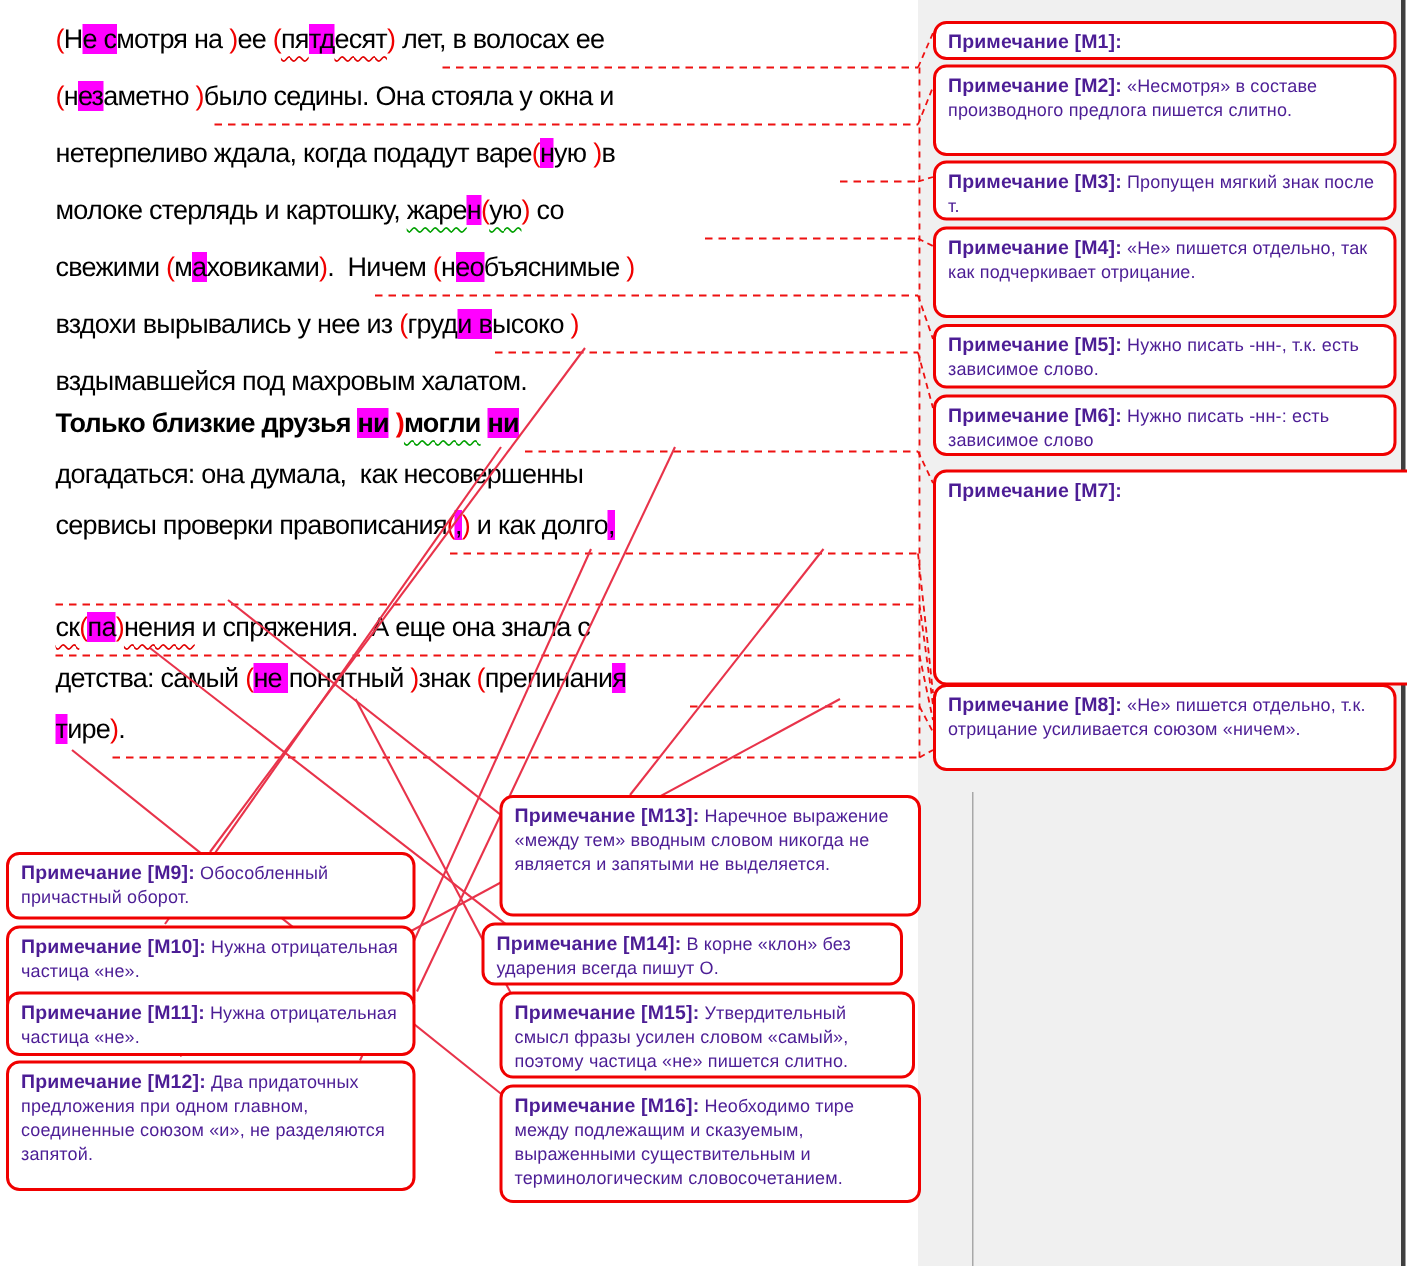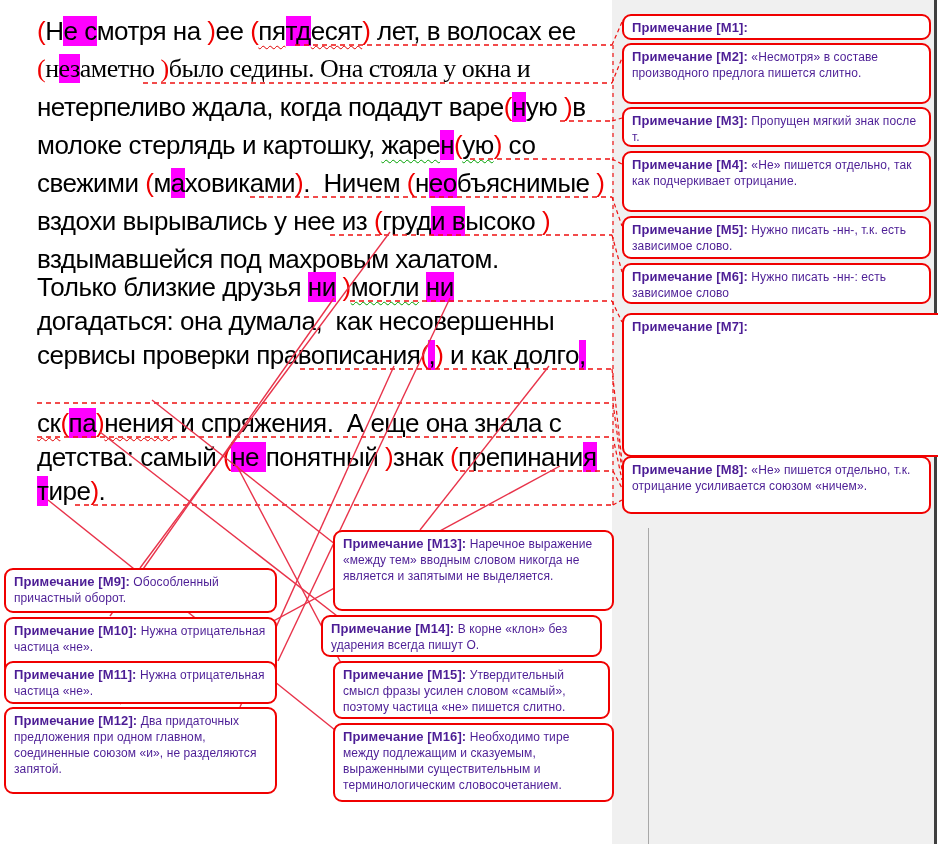--- a/index.html
+++ b/index.html
@@ -3,21 +3,21 @@
 <meta charset="utf-8">
 <style>
   html,body{margin:0;padding:0;}
   body{width:938px;height:844px;position:relative;overflow:hidden;background:#ffffff;
        font-family:"Liberation Sans","DejaVu Sans",sans-serif;}
   #stage{position:absolute;left:0;top:0;width:938px;height:844px;}
   .pane{position:absolute;left:612px;top:0;width:322px;height:844px;background:#f0f0f0;}
   .rborder{position:absolute;left:934px;top:0;width:3px;height:844px;background:#3f3f3f;}
   .divline{position:absolute;left:648px;top:528px;width:1px;height:316px;background:#a8a8a8;}
   #doc{position:absolute;left:0;top:0;width:620px;height:844px;}
-  .tl{position:absolute;left:37px;height:30px;white-space:pre;font-size:26px;
+  .tl{position:absolute;left:37px;height:30px;white-space:pre;font-size:18px;
       letter-spacing:-0.5px;color:#000;}
   .tl span{display:inline;}
   .p{}
   .h{background:#ff00ff;}
   .b{color:#f00000;}
   .rs{text-decoration:underline;text-decoration-style:wavy;text-decoration-color:#e00000;
       text-decoration-thickness:1px;text-underline-offset:5px;}
   .gs{text-decoration:underline;text-decoration-style:wavy;text-decoration-color:#00a000;
       text-decoration-thickness:1px;text-underline-offset:5px;}
   svg.overlay{position:absolute;left:0;top:0;pointer-events:none;z-index:5;}
@@ -30,27 +30,27 @@
 </style>
 </head>
 <body>
 
 <div id="stage">
   <div class="pane"></div>
   <div class="divline"></div>
   <div class="rborder"></div>
   <div id="doc">
       <div class="tl" style="top: 16px;"><span class="b">(</span><span class="p">Н</span><span class="h">е с</span><span class="p">мотря на </span><span class="b">)</span><span class="p">ее </span><span class="b">(</span><span class="rs">пя</span><span class="h">тд</span><span class="rs">есят</span><span class="b">)</span><span class="p"> лет, в волосах ее</span></div>
-      <div class="tl" style="top: 54px; font-family: Liberation Serif, serif;"><span class="b">(</span><span class="p">н</span><span class="h">ез</span><span class="p">аметно </span><span class="b">)</span><span class="p">было седины. Она стояла у окна и</span></div>
+      <div class="tl" style="top: 54px;"><span class="b">(</span><span class="p">н</span><span class="h">ез</span><span class="p">аметно </span><span class="b">)</span><span class="p">было седины. Она стояла у окна и</span></div>
       <div class="tl" style="top: 92px;"><span class="p">нетерпеливо ждала, когда подадут варе</span><span class="b">(</span><span class="h">н</span><span class="p">ую </span><span class="b">)</span><span class="p">в</span></div>
       <div class="tl" style="top: 130px;"><span class="p">молоке стерлядь и картошку, </span><span class="gs">жаре</span><span class="h">н</span><span class="b">(</span><span class="gs">ую</span><span class="b">)</span><span class="p"> со</span></div>
       <div class="tl" style="top: 168px;"><span class="p">свежими </span><span class="b">(</span><span class="p">м</span><span class="h">а</span><span class="p">ховиками</span><span class="b">)</span><span class="p">.  Ничем </span><span class="b">(</span><span class="p">н</span><span class="h">ео</span><span class="p">бъяснимые </span><span class="b">)</span></div>
       <div class="tl" style="top: 244px;"><span class="p">вздымавшейся под махровым халатом.</span></div>
       <div class="tl" style="top: 206px;"><span class="p">вздохи вырывались у нее из </span><span class="b">(</span><span class="p">груд</span><span class="h">и в</span><span class="p">ысоко </span><span class="b">)</span></div>
-      <div class="tl" style="top: 272px;"><span class="p">Только близкие друзья </span><span class="h">ни</span><span class="p"> </span><span class="b">)</span><span class="gs">могли</span><span class="p"> </span><span class="h">ни</span></div>
+      <div class="tl" style="top: 272px; font-weight: bold;"><span class="p">Только близкие друзья </span><span class="h">ни</span><span class="p"> </span><span class="b">)</span><span class="gs">могли</span><span class="p"> </span><span class="h">ни</span></div>
       <div class="tl" style="top: 306px;"><span class="p">догадаться: она думала,  как несовершенны</span></div>
       <div class="tl" style="top: 340px;"><span class="p">сервисы проверки правописания</span><span class="b">(</span><span class="h">,</span><span class="b">)</span><span class="p"> и как долго</span><span class="h">,</span></div>
       <div class="tl" style="top: 408px;"><span class="rs">ск</span><span class="b">(</span><span class="h">па</span><span class="b">)</span><span class="rs">нения</span><span class="p"> и спряжения.  А еще она знала с</span></div>
       <div class="tl" style="top: 442px;"><span class="p">детства: самый </span><span class="b">(</span><span class="h">не </span><span class="p">понятный </span><span class="b">)</span><span class="p">знак </span><span class="b">(</span><span class="p">препинани</span><span class="h">я</span></div>
       <div class="tl" style="top: 476px;"><span class="h">т</span><span class="p">ире</span><span class="b">)</span><span class="p">.</span></div>
     </div>
   <svg class="overlay" id="overlay" width="938" height="844" viewBox="0 0 938 844">
       <line x1="295" y1="45" x2="612" y2="45" stroke="#ee1111" stroke-width="1.4" stroke-dasharray="5,4"></line>
       <line x1="143" y1="83" x2="612" y2="83" stroke="#ee1111" stroke-width="1.4" stroke-dasharray="5,4"></line>
       <line x1="560" y1="121" x2="612" y2="121" stroke="#ee1111" stroke-width="1.4" stroke-dasharray="5,4"></line>

